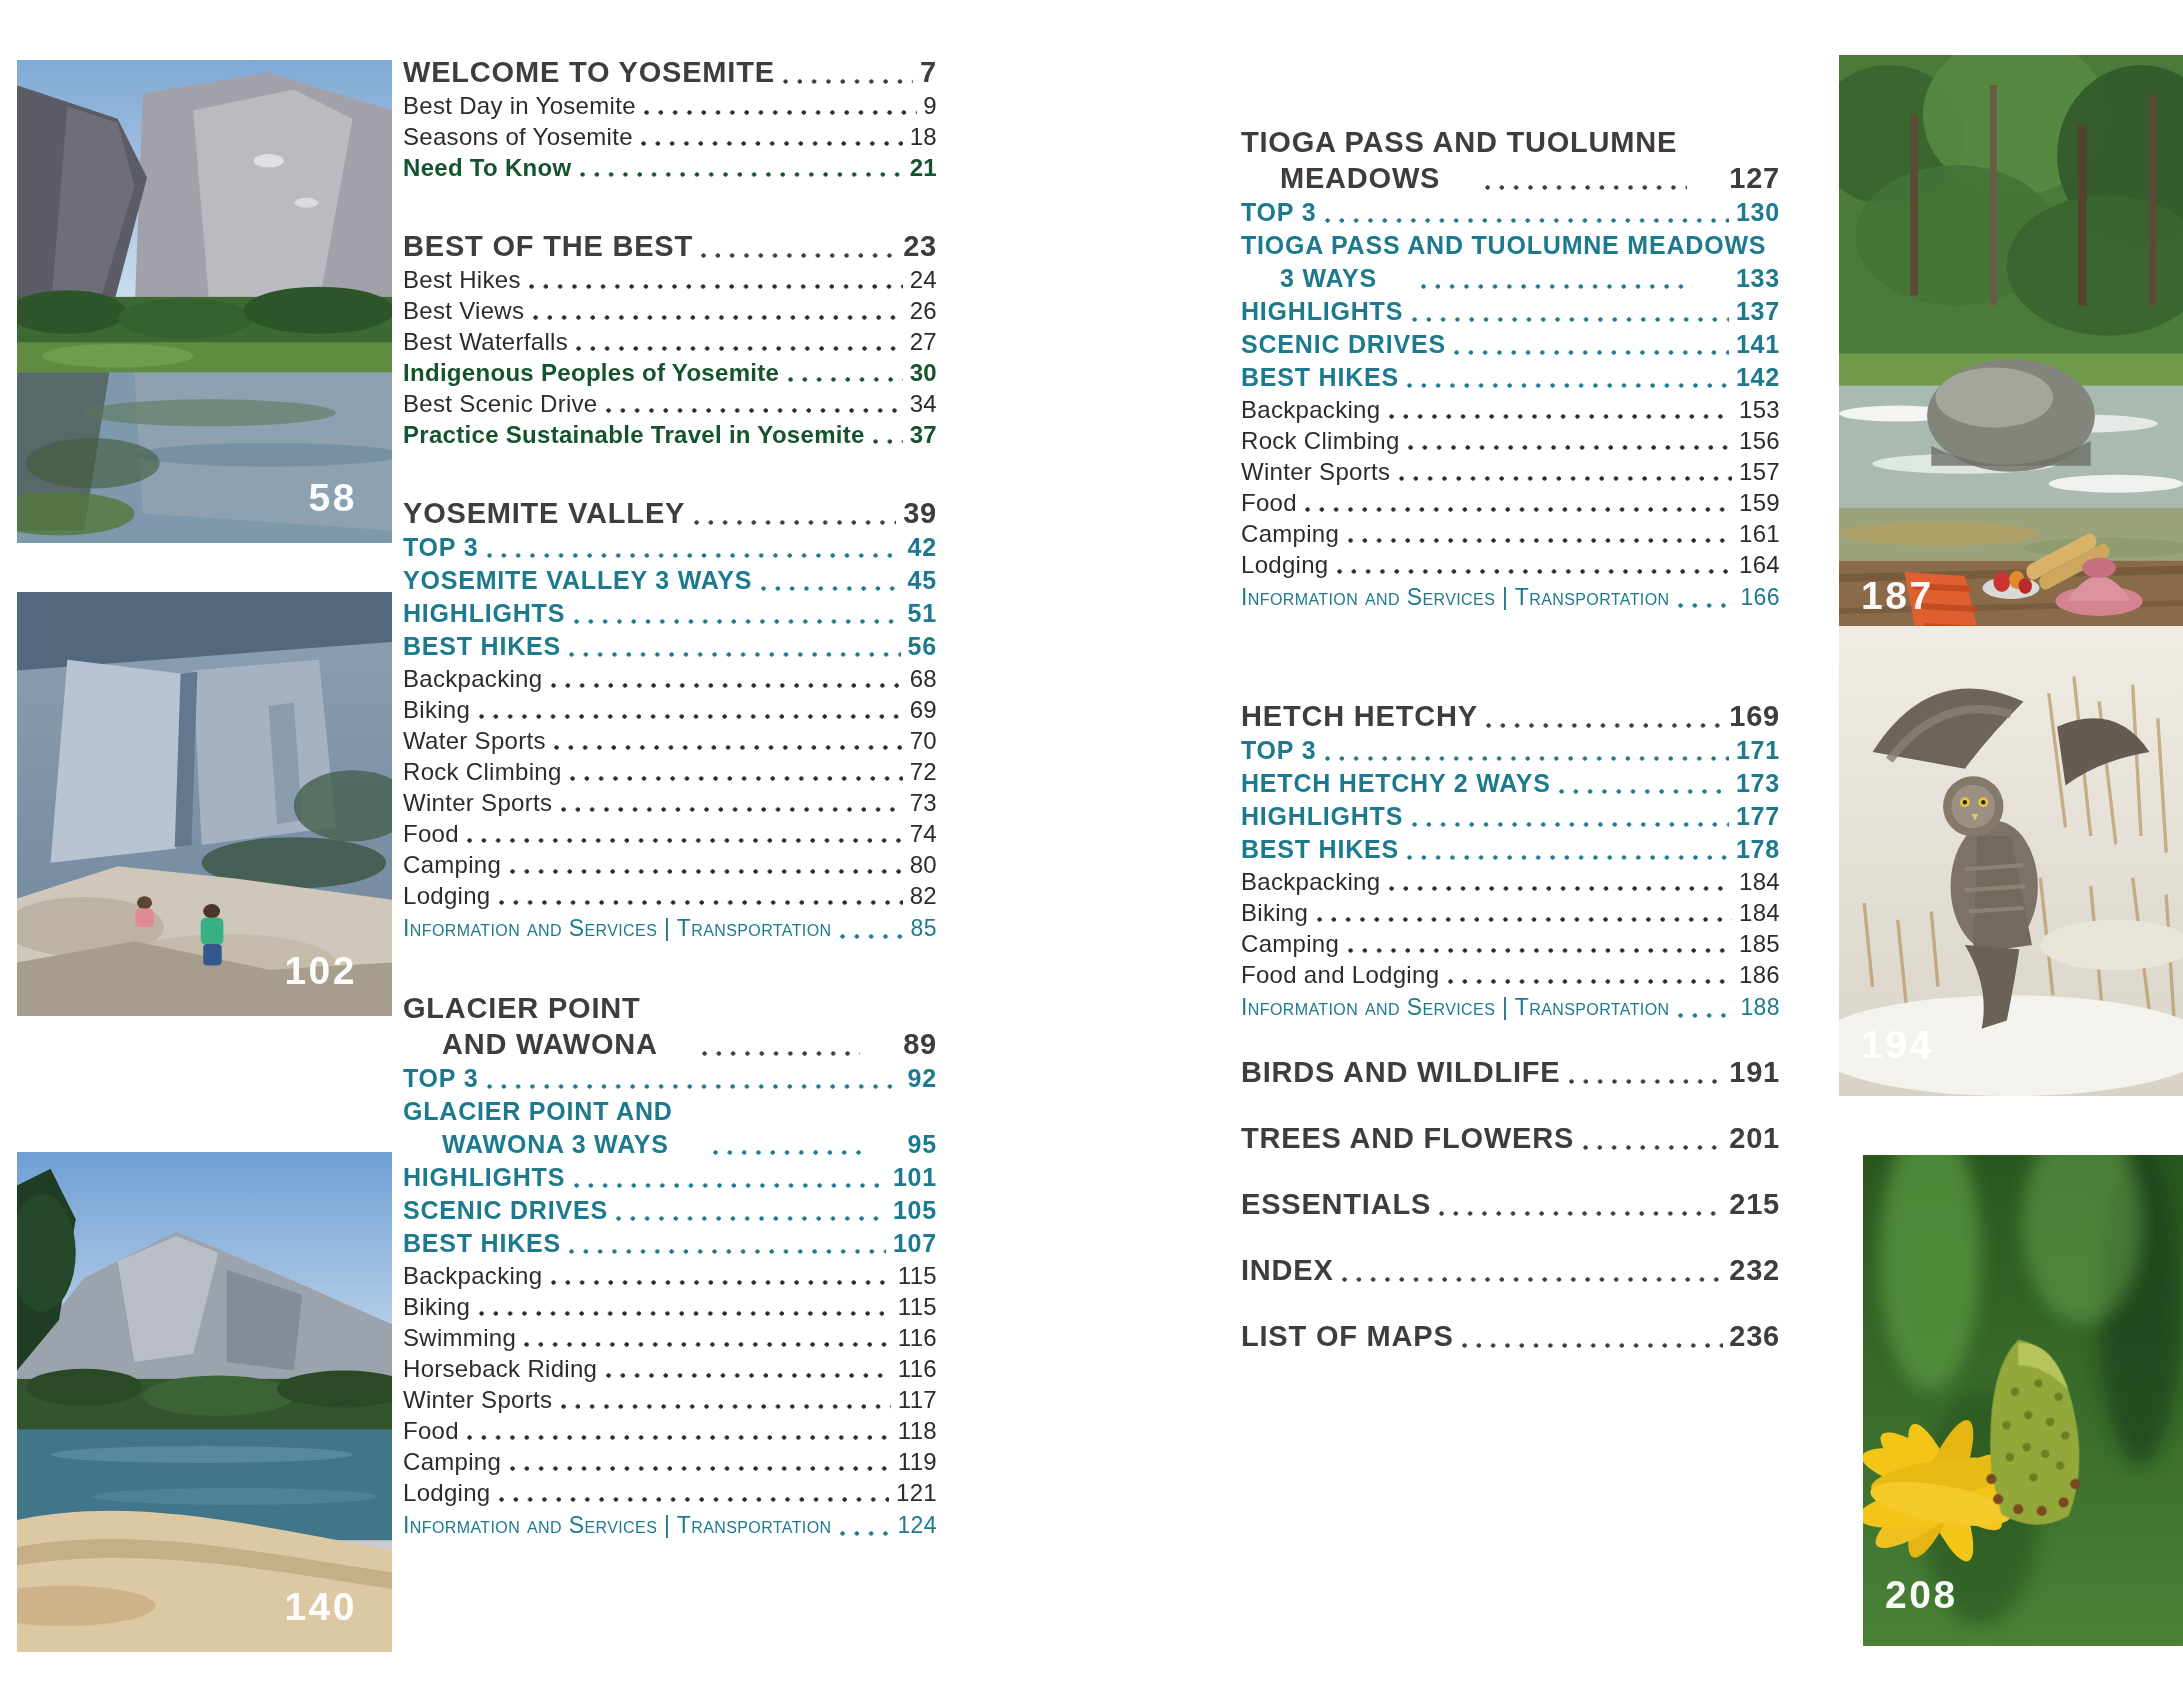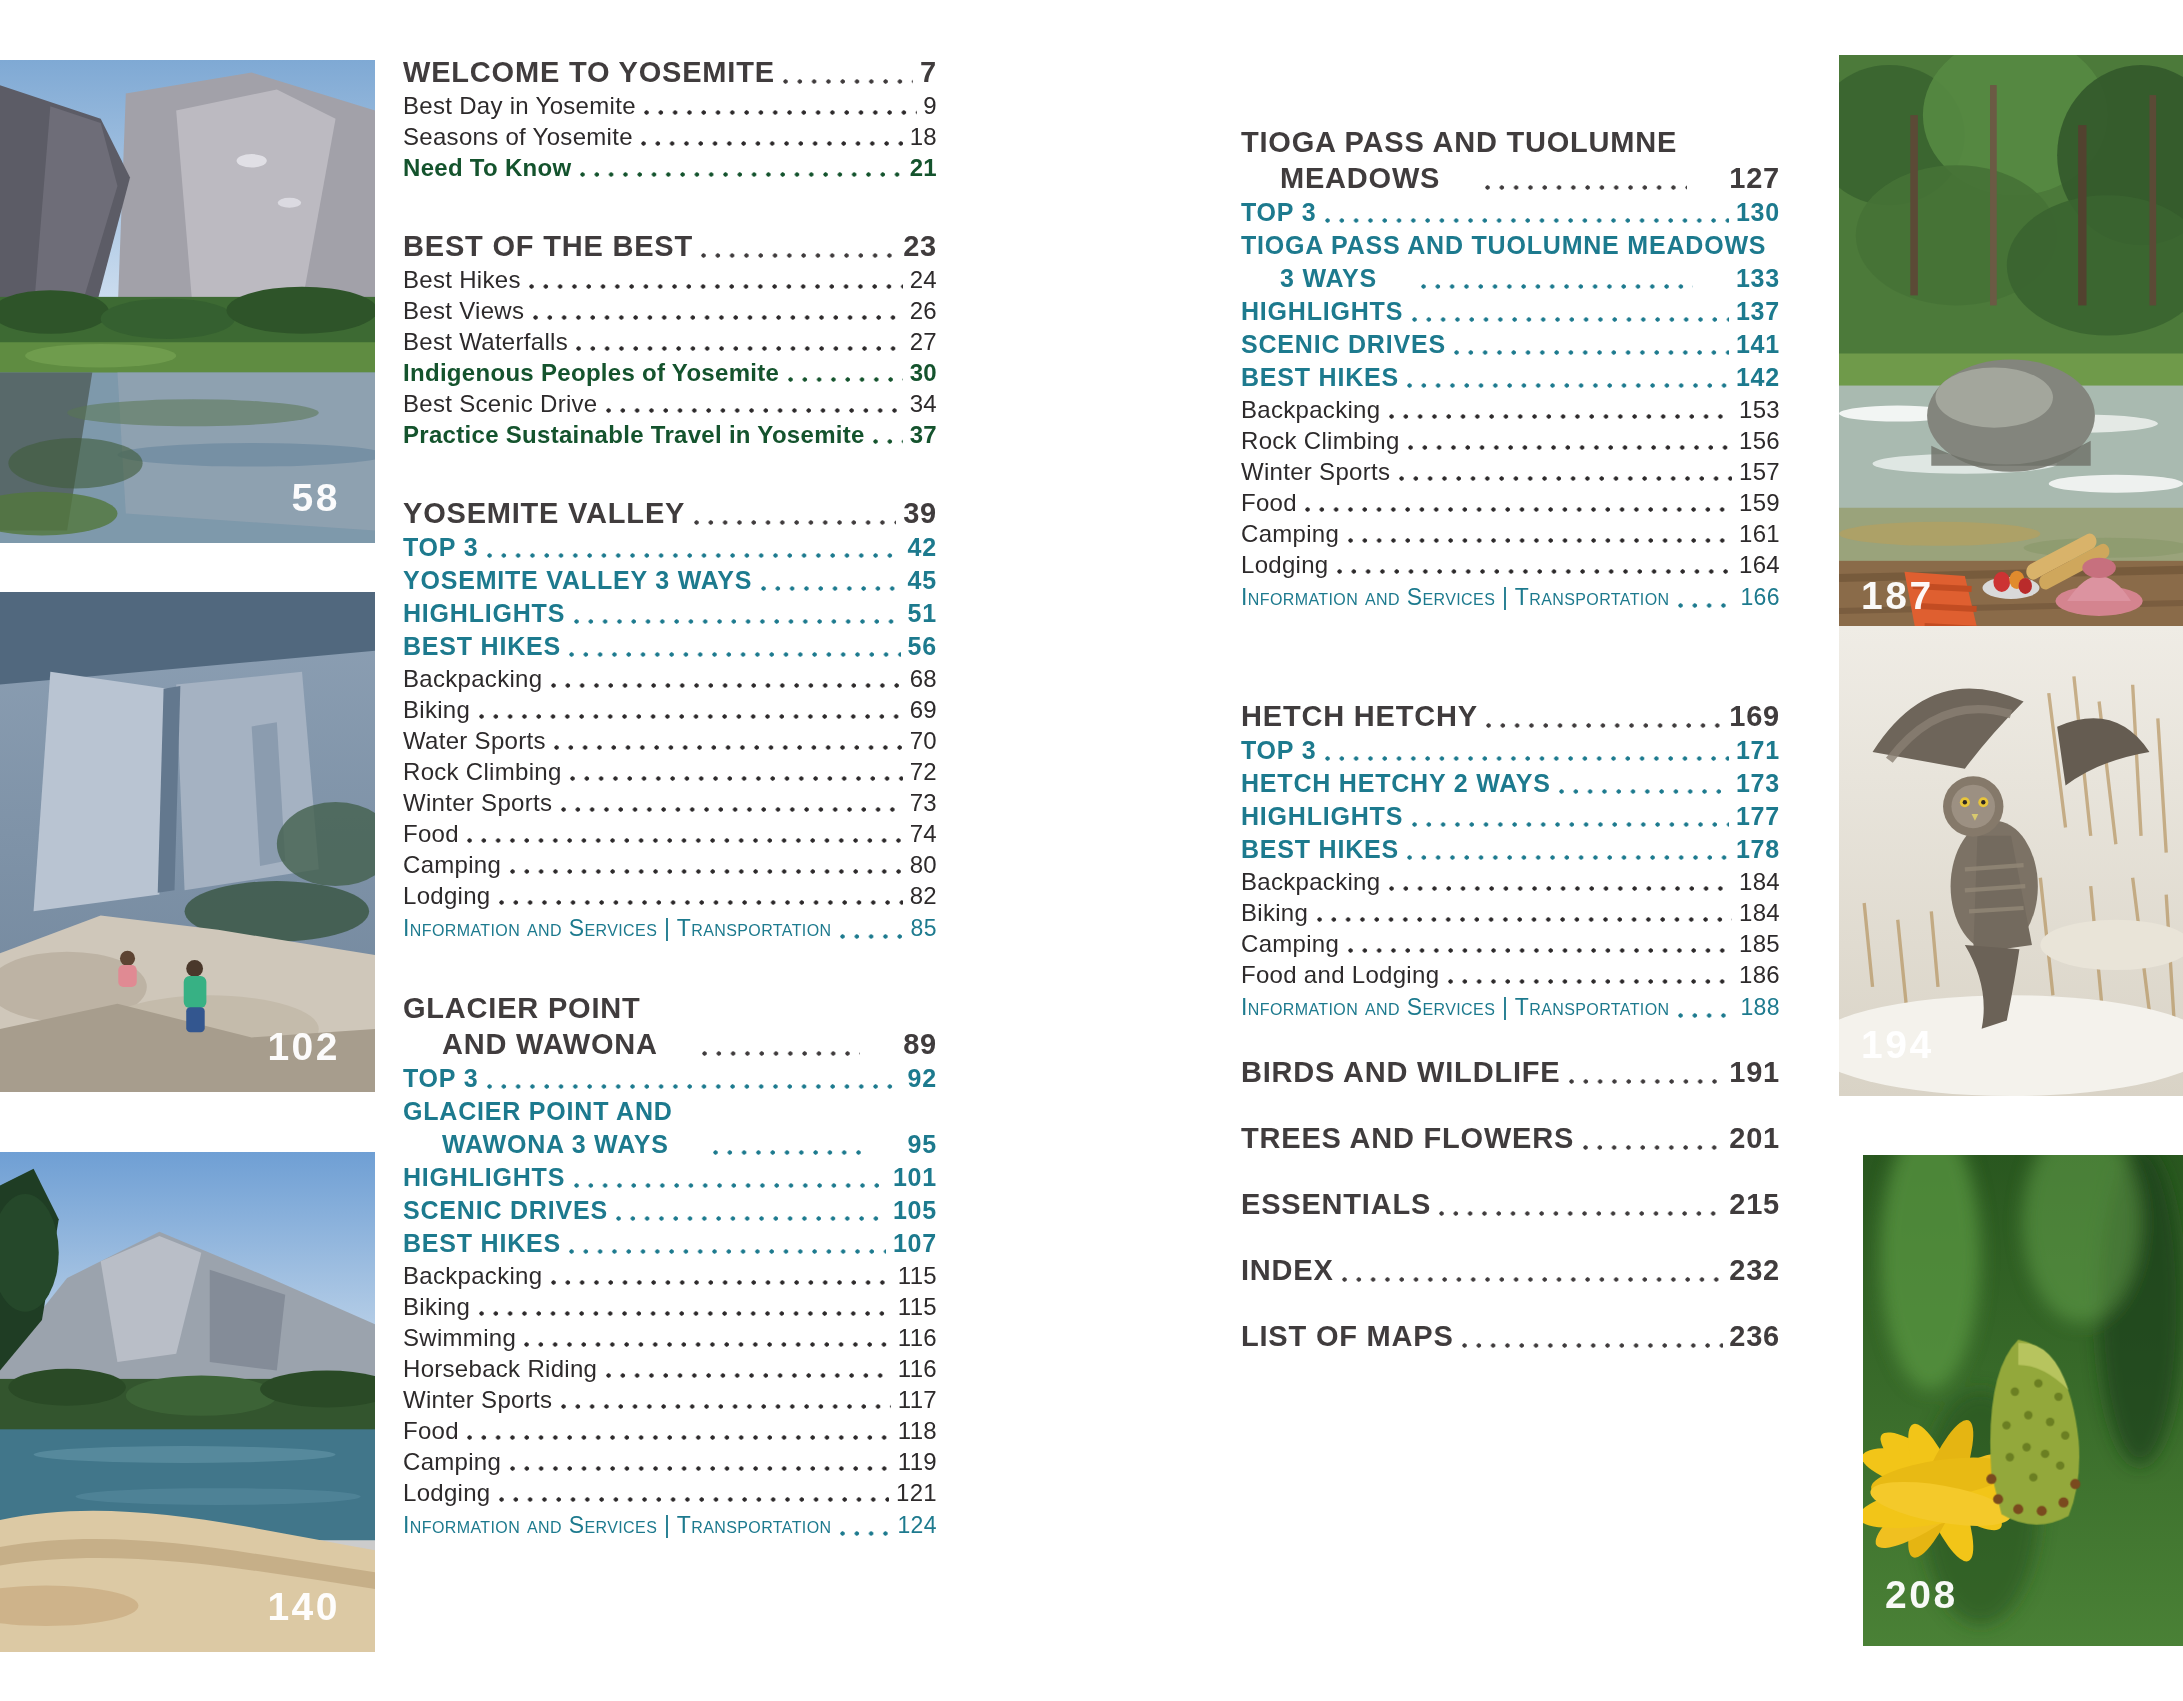--- a/index.html
+++ b/index.html
@@ -3,23 +3,23 @@
 <meta charset="utf-8">
 <style>
   html,body{margin:0;padding:0;background:#ffffff;}
   .page{position:relative;width:2183px;height:1701px;background:#fff;overflow:hidden;
         font-family:"Liberation Sans",sans-serif;color:#2d2a2b;}
   
   .photo{position:absolute;overflow:hidden;background:#ccc;}
   .photo svg{display:block;width:100%;height:100%;}
   .photo .num{position:absolute;font-weight:800;font-size:39px;letter-spacing:2.5px;
               color:rgba(255,255,255,.96);font-family:"Liberation Sans",sans-serif;}
-  .pl{left:0;width:375px;text-decoration:underline;}
+  .pl{left:17px;width:375px;text-decoration:underline;}
   .pl1{top:60px;height:483px;}
-  .pl2{top:592px;height:500px;}
+  .pl2{top:592px;height:424px;}
   .pl3{top:1152px;height:500px;}
   .pl .num{right:35px;bottom:23.5px;}
   .pr{left:1839px;width:344px;}
   .pr1{top:55px;height:592px;}
   .pr2{top:626px;height:470px;}
   .pr3{top:1155px;height:491px;margin-left:24px;}
   .pr .num{left:22px;bottom:28.6px;}
   
   .toc{position:absolute;top:0;}
   .toc-left{left:403px;top:54px;width:534px;}

